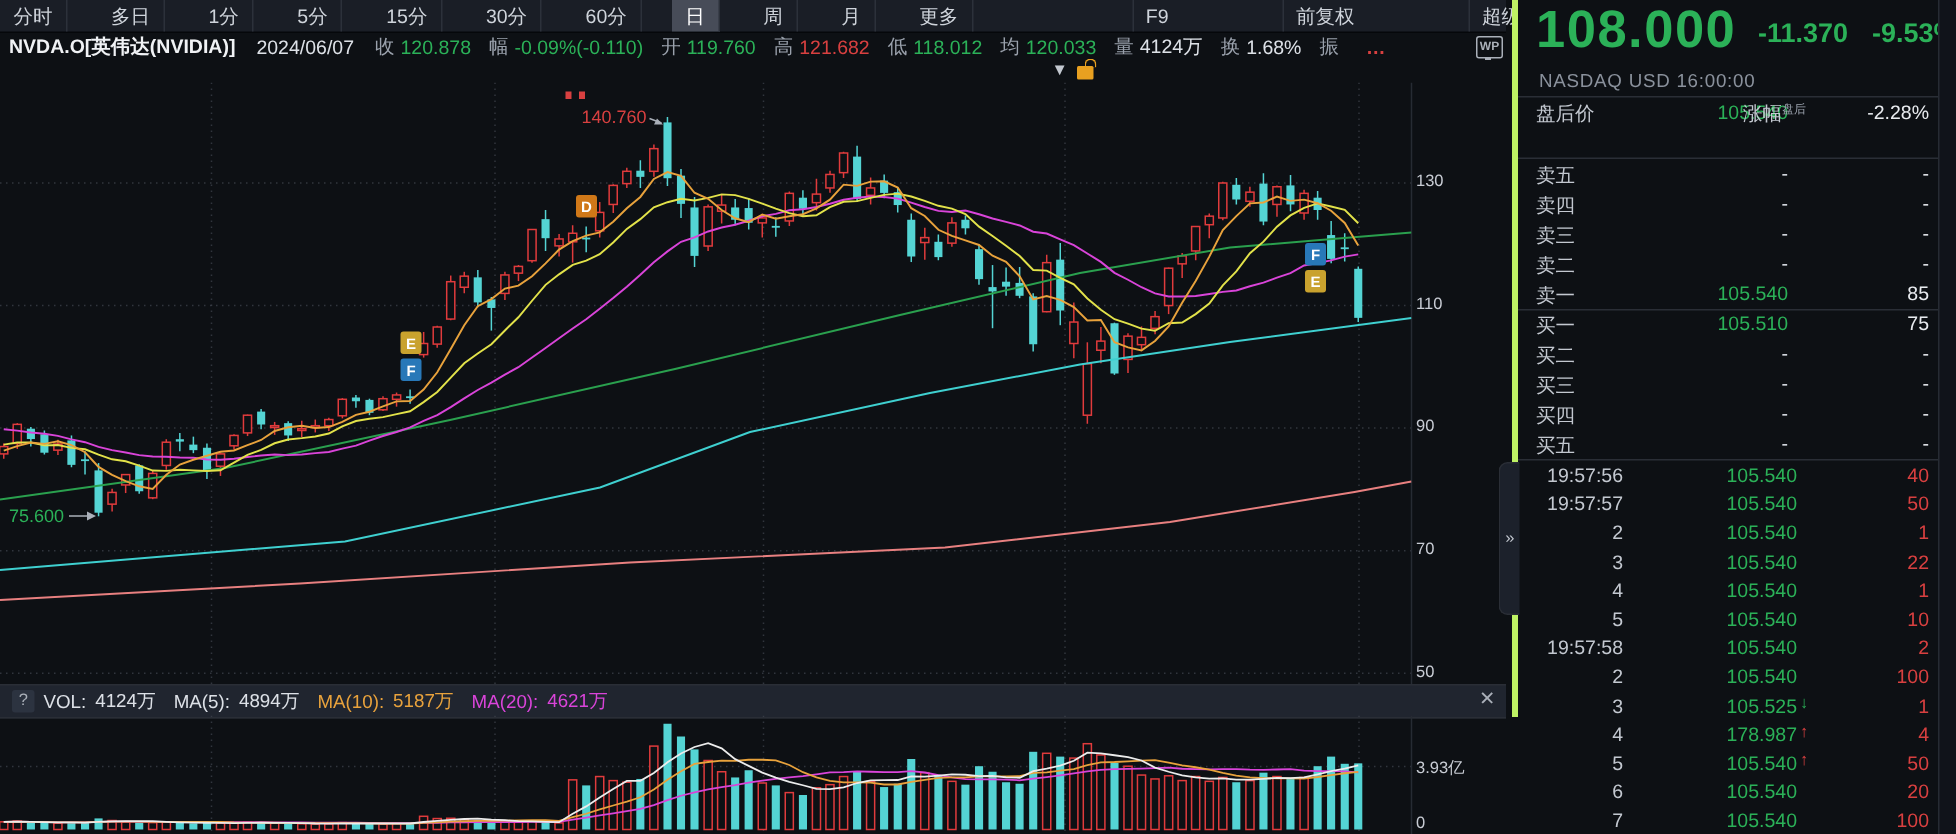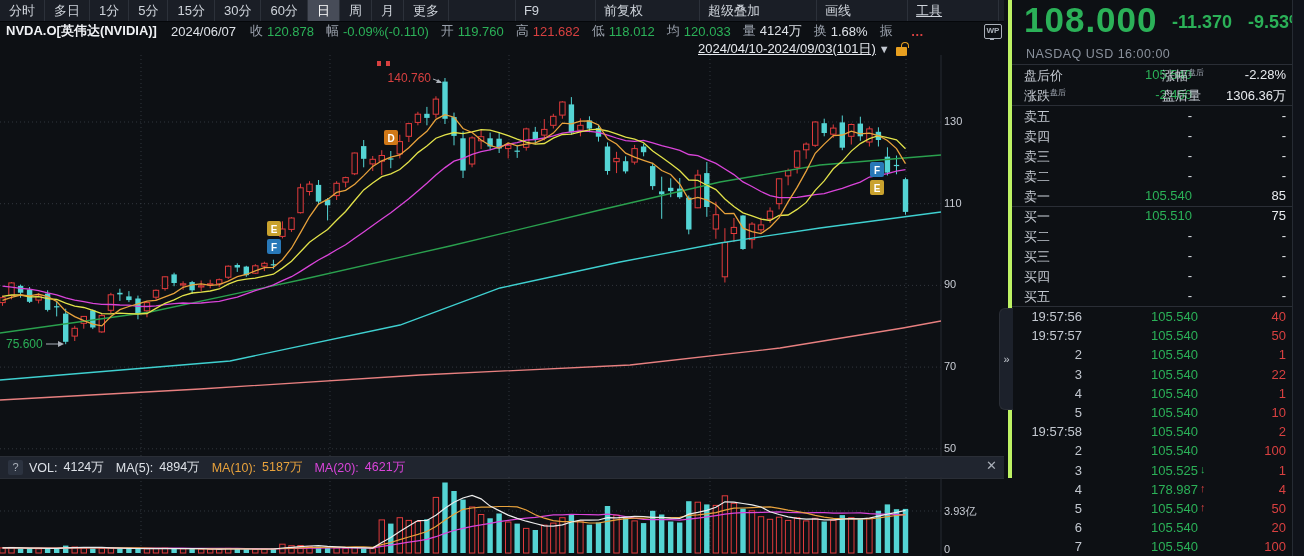--- a/index.html
+++ b/index.html
@@ -1,21 +1,21 @@
 <!DOCTYPE html>
 <html><head>
 <meta charset="utf-8">
 <style>
   html,body{margin:0;padding:0;background:#0d1014;width:1304px;height:556px;overflow:hidden;
     font-family:"Liberation Sans",sans-serif;-webkit-font-smoothing:antialiased;}
   .abs{position:absolute;}
   #app{position:relative;width:1304px;height:556px;background:#0d1014;color:#dde1e7;font-size:13px;}
   
   #toolbar{left:0;top:0;width:1004px;height:21px;background:#1a1e26;border-bottom:1px solid #05070a;
-    display:flex;align-items:stretch;}
+    display:flex;align-items:stretch;gap:20px;}
   .tab{padding:0 9px;display:flex;align-items:center;color:#cfd4db;border-right:1px solid #2c313a;cursor:default;white-space:nowrap;}
   .tab.sel{background:#474c58;color:#fff;}
   .tb-spacer{flex:1;border-right:none;}
   .tb-btn{padding:0 8px;display:flex;align-items:center;color:#cfd4db;border-left:1px solid #2c313a;white-space:nowrap;margin-left:48px;}
   .tb-btn.u{text-decoration:underline;}
   .icon-gear{font-size:14px;color:#c3c8d0;}
   .icon-q{width:13px;height:13px;border:1px solid #aab0b9;border-radius:50%;font-size:10px;line-height:13px;text-align:center;color:#aab0b9;}
   .icon-chev{color:#c3c8d0;font-size:13px;letter-spacing:-1px;}
   
   #inforow{left:0;top:22px;width:1004px;height:18px;display:flex;align-items:center;white-space:nowrap;}
@@ -116,21 +116,20 @@
     <span class="lbl" style="margin-left:8px">量</span>
     <span class="wht">4124万</span>
     <span class="lbl" style="margin-left:8px">换</span>
     <span class="wht">1.68%</span>
     <span class="lbl" style="margin-left:8px">振</span>
     <span class="red" style="margin-left:14px;font-weight:bold">…</span>
   </div>
   <div id="wp-icon">WP</div>
 
   <div id="rangebar">
-    <span class="rng">2024/04/10-2024/09/03(101日)</span>
     <span class="tri">▼</span>
     <span class="lock"></span>
   </div>
 
   <div id="mainchart" class="abs">
       <svg width="1004" height="401" style="display:block">
         <defs>
           <clipPath id="plotclip">
             <rect x="0" y="0" width="941" height="401"></rect>
           </clipPath>
@@ -512,26 +511,20 @@
     <div id="chgp">-9.53%</div>
     <div id="exline">NASDAQ  USD  16:00:00</div>
     <div id="rrows"></div>
   <div class="rp-sep" style="top: 64px;"></div>
       <div class="rrow" style="top: 65px;">
         <div class="bk-lbl" style="color: rgb(195, 200, 208);">盘后价</div>
         <div class="bk-prc grn">105.540</div>
         <div style="left: 150px; color: rgb(195, 200, 208);" class="lbl">涨幅<sup>盘后</sup></div>
         <div class="bk-qty grn">-2.28%</div>
       </div>
-      <div class="rrow" style="top: 85px;">
-        <div class="bk-lbl" style="color: rgb(195, 200, 208);">涨跌<sup>盘后</sup></div>
-        <div class="bk-prc grn">-2.460</div>
-        <div style="left: 150px; color: rgb(195, 200, 208);" class="lbl">盘后量</div>
-        <div class="bk-qty wht">1306.36万</div>
-      </div>
       <div class="rp-sep" style="top: 105px;"></div>
       <div class="rrow" style="top: 106px;">
         <div class="bk-lbl">卖五</div>
         <div class="bk-prc wht">-</div>
         <div class="bk-qty">-</div>
       </div>
       <div class="rrow" style="top: 126px;">
         <div class="bk-lbl">卖四</div>
         <div class="bk-prc wht">-</div>
         <div class="bk-qty">-</div>

